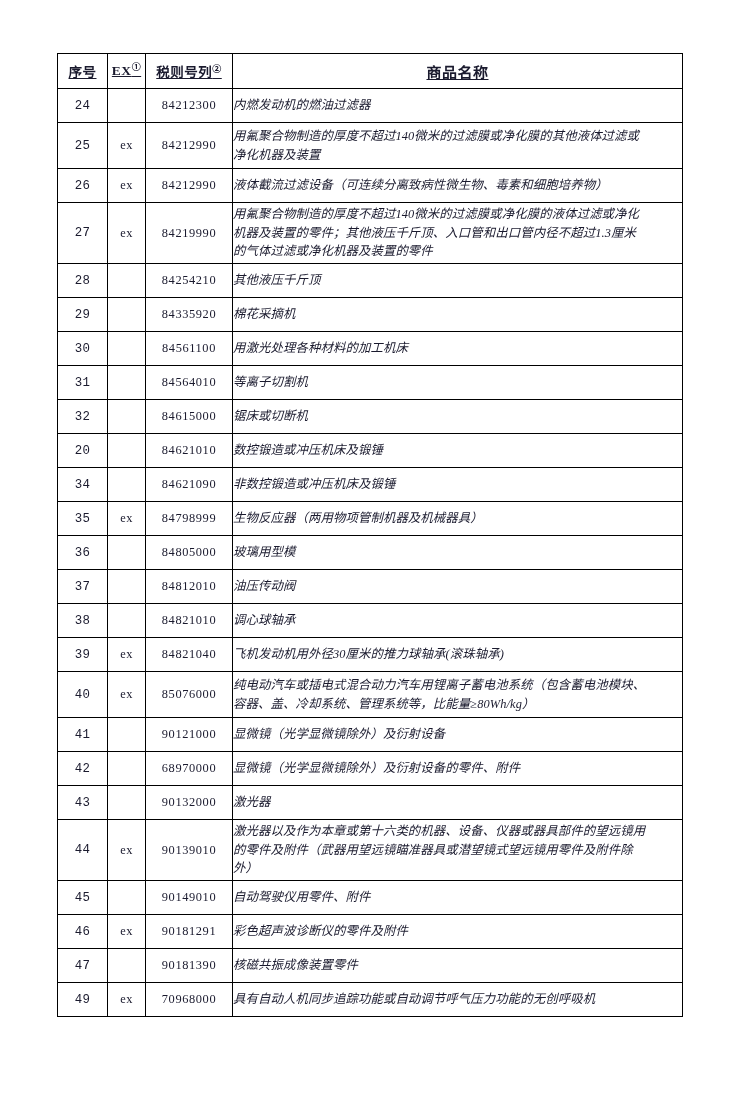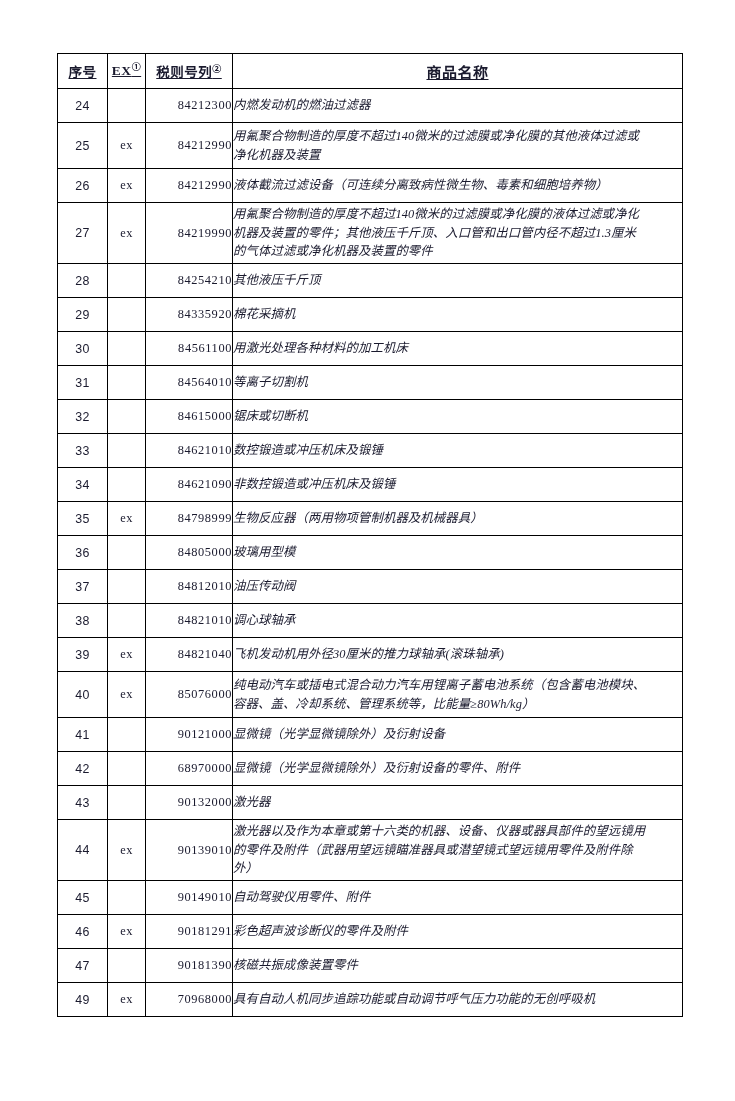--- a/index.html
+++ b/index.html
@@ -53,29 +53,29 @@
   thead th sup {
     font-size: 9px;
     vertical-align: super;
     line-height: 0;
   }
   tbody td {
     font-size: 12.4px;
   }
   td.seq {
     text-align: center;
-    font-family: Liberation Sans, sans-serif;
+    font-family: Liberation Mono, monospace;
     letter-spacing: 0.4px;
   }
   td.ex {
     text-align: center;
     letter-spacing: 0.4px;
   }
   td.code {
-    text-align: right;
+    text-align: center;
     letter-spacing: 0.6px;
   }
   td.name {
     text-align: left;
     padding: 4px 5px 4px 6px;
     line-height: 1.52;
     letter-spacing: 0.1px;
   }
   tbody tr { height: 34px; }
   tbody tr.lines2 { height: 46px; }
@@ -171,21 +171,21 @@
         </tr>
         <tr>
           <td class="seq">32</td>
           <td class="ex"></td>
           <td class="code">84615000</td>
           <td class="name">
             <span class="nm-line">锯床或切断机</span>
           </td>
         </tr>
         <tr>
-          <td class="seq">33</td>
+          <td class="seq">20</td>
           <td class="ex"></td>
           <td class="code">84621010</td>
           <td class="name">
             <span class="nm-line">数控锻造或冲压机床及锻锤</span>
           </td>
         </tr>
         <tr>
           <td class="seq">34</td>
           <td class="ex"></td>
           <td class="code">84621090</td>

